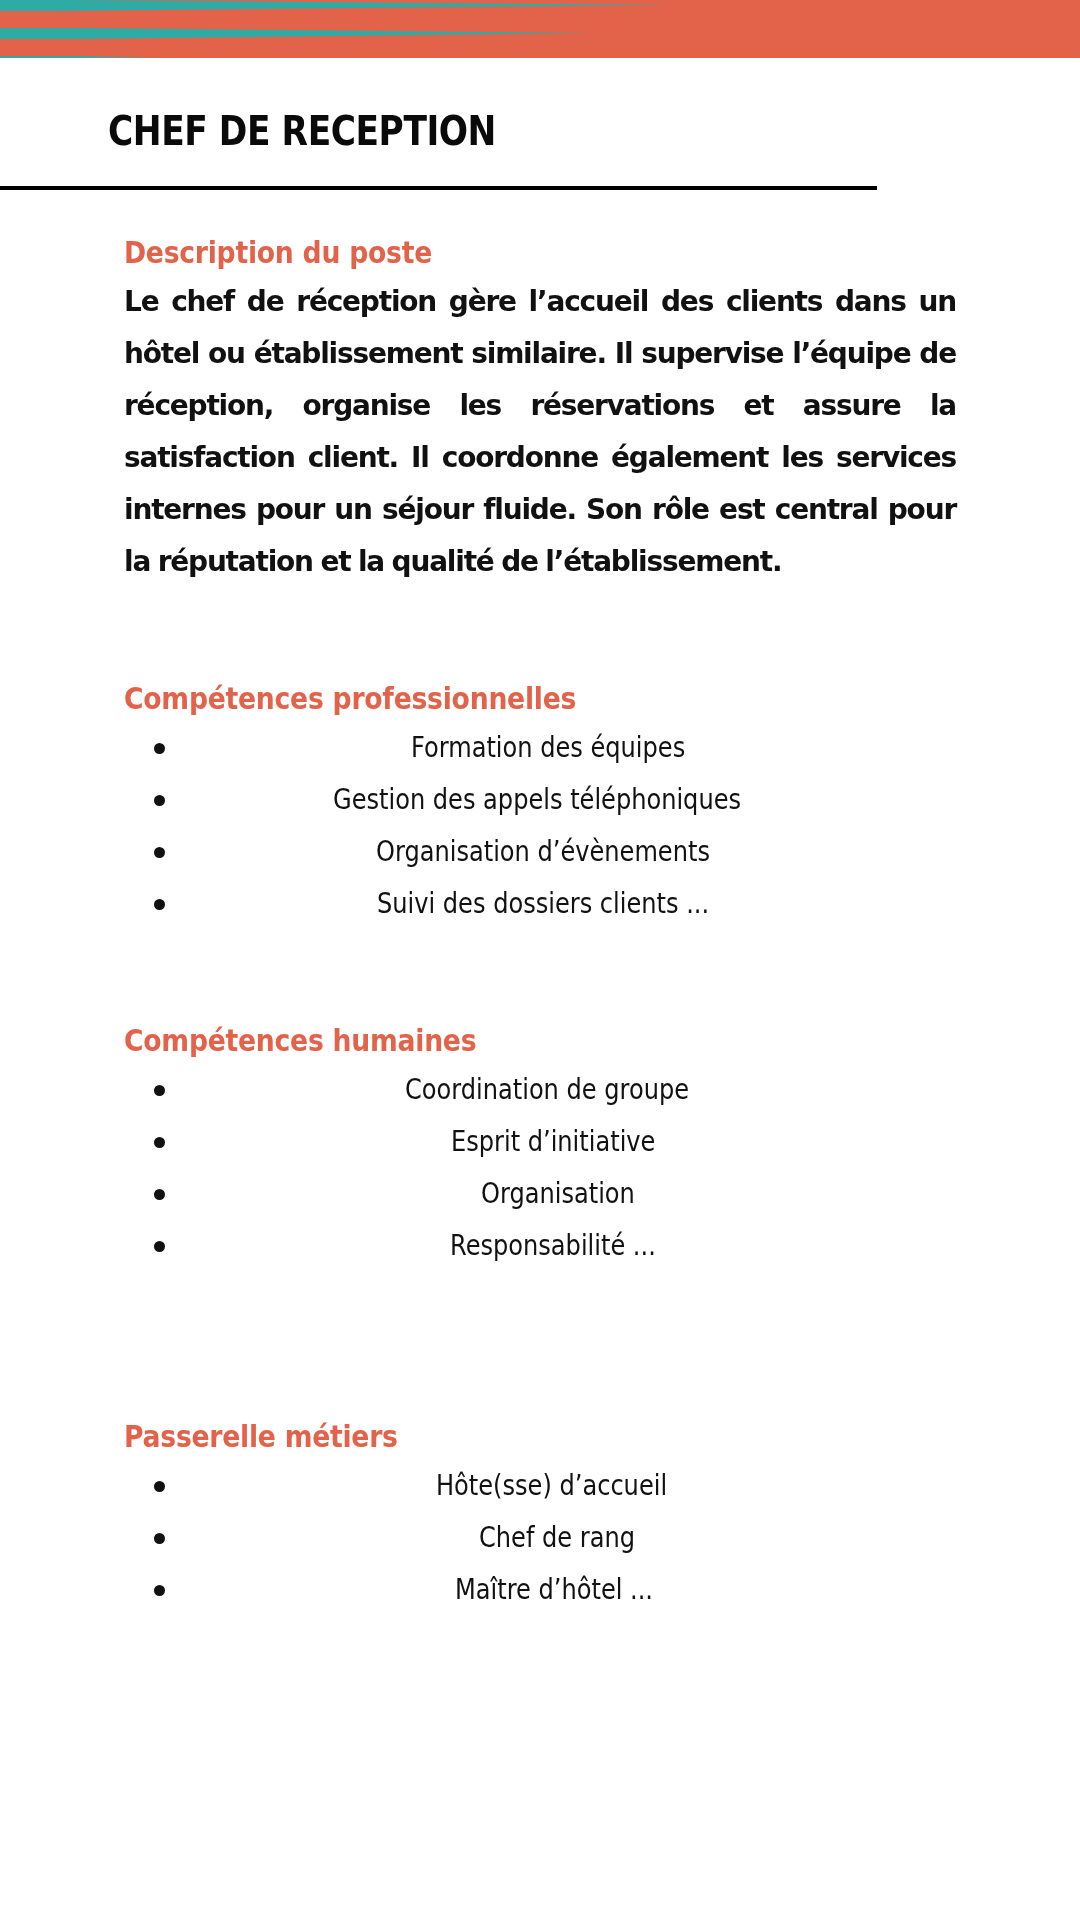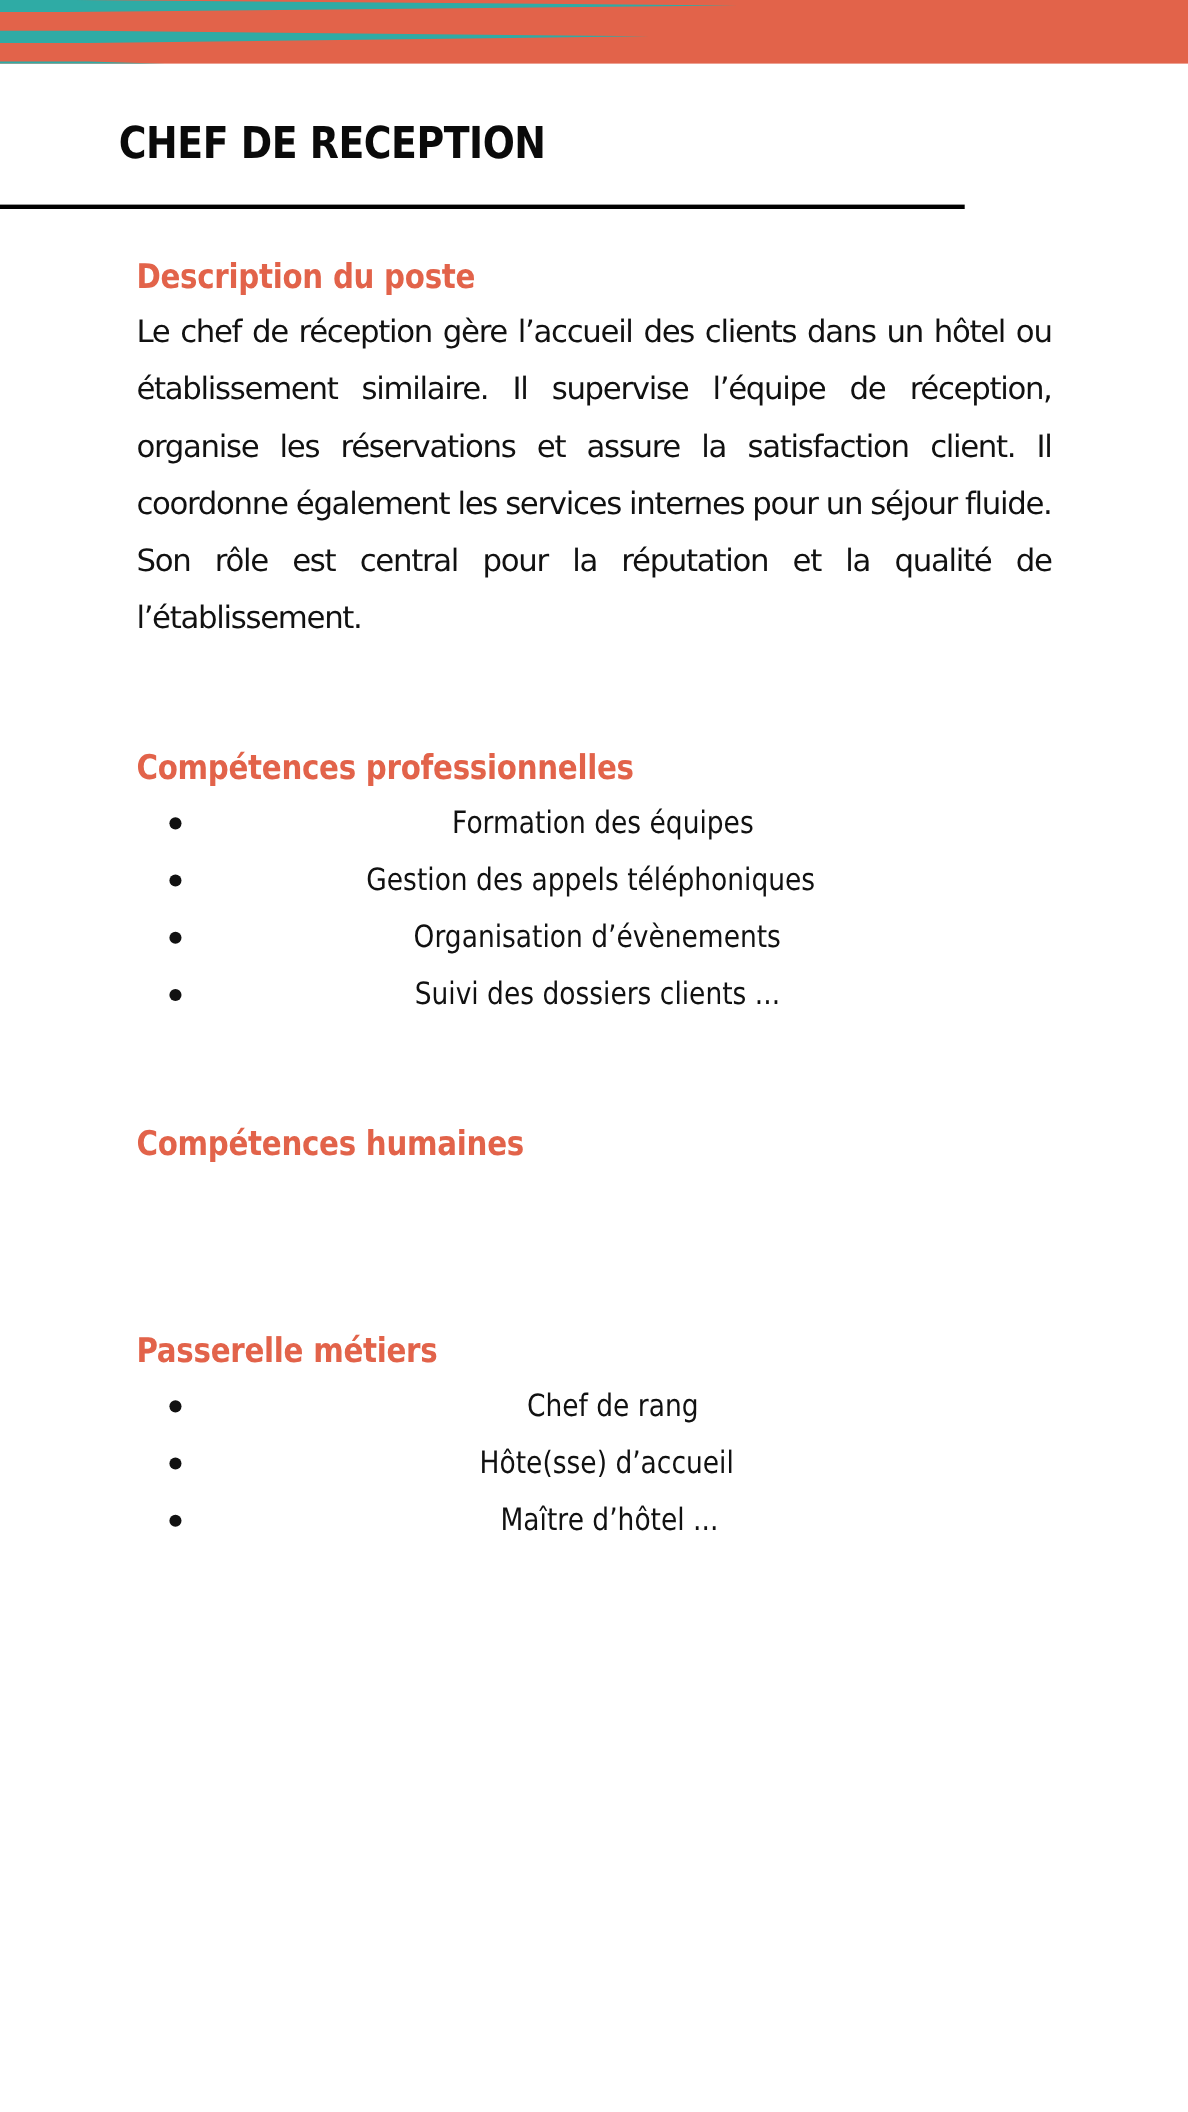--- a/index.html
+++ b/index.html
@@ -65,20 +65,21 @@
     .body-text {
       margin: 0;
       font-family: "DejaVu Sans", sans-serif;
       font-size: 28px;
       line-height: 52px;
       text-align: justify;
       text-align-last: left;
       letter-spacing: -1.2px;
       word-spacing: -1px;
       color: #111111;
+      font-weight: bold;
     }
     .body-line {
       font-family: "DejaVu Sans", sans-serif;
       font-size: 28px;
       line-height: 52px;
       height: 52px;
       white-space: nowrap;
       transform: scaleX(0.86);
       transform-origin: left center;
       color: #111111;
@@ -147,29 +148,35 @@
       <li><span class="dot"></span><span class="txt">Gestion des appels téléphoniques</span></li>
       <li><span class="dot"></span><span class="txt">Organisation d’évènements</span></li>
       <li><span class="dot"></span><span class="txt">Suivi des dossiers clients ...</span></li>
     </ul>
   </section>
 
   <div class="gap"></div>
 
   <section class="section">
     <h2 class="section-heading" style="color:#E2634A">Compétences humaines</h2>
+    <ul class="bullets">
+      <li><span class="dot"></span><span class="txt">Coordination de groupe</span></li>
+      <li><span class="dot"></span><span class="txt">Esprit d’initiative</span></li>
+      <li><span class="dot"></span><span class="txt">Organisation</span></li>
+      <li><span class="dot"></span><span class="txt">Responsabilité ...</span></li>
+    </ul>
   </section>
 
   <div class="gap"></div>
 
 
   <div class="gap"></div>
 
   <section class="section">
     <h2 class="section-heading" style="color:#E2634A">Passerelle métiers</h2>
     <ul class="bullets">
+      <li><span class="dot"></span><span class="txt">Hôte(sse) d’accueil</span></li>
       <li><span class="dot"></span><span class="txt">Chef de rang</span></li>
-      <li><span class="dot"></span><span class="txt">Hôte(sse) d’accueil</span></li>
       <li><span class="dot"></span><span class="txt">Maître d’hôtel ...</span></li>
     </ul>
   </section>
 
 </div>
 
 </body></html>

